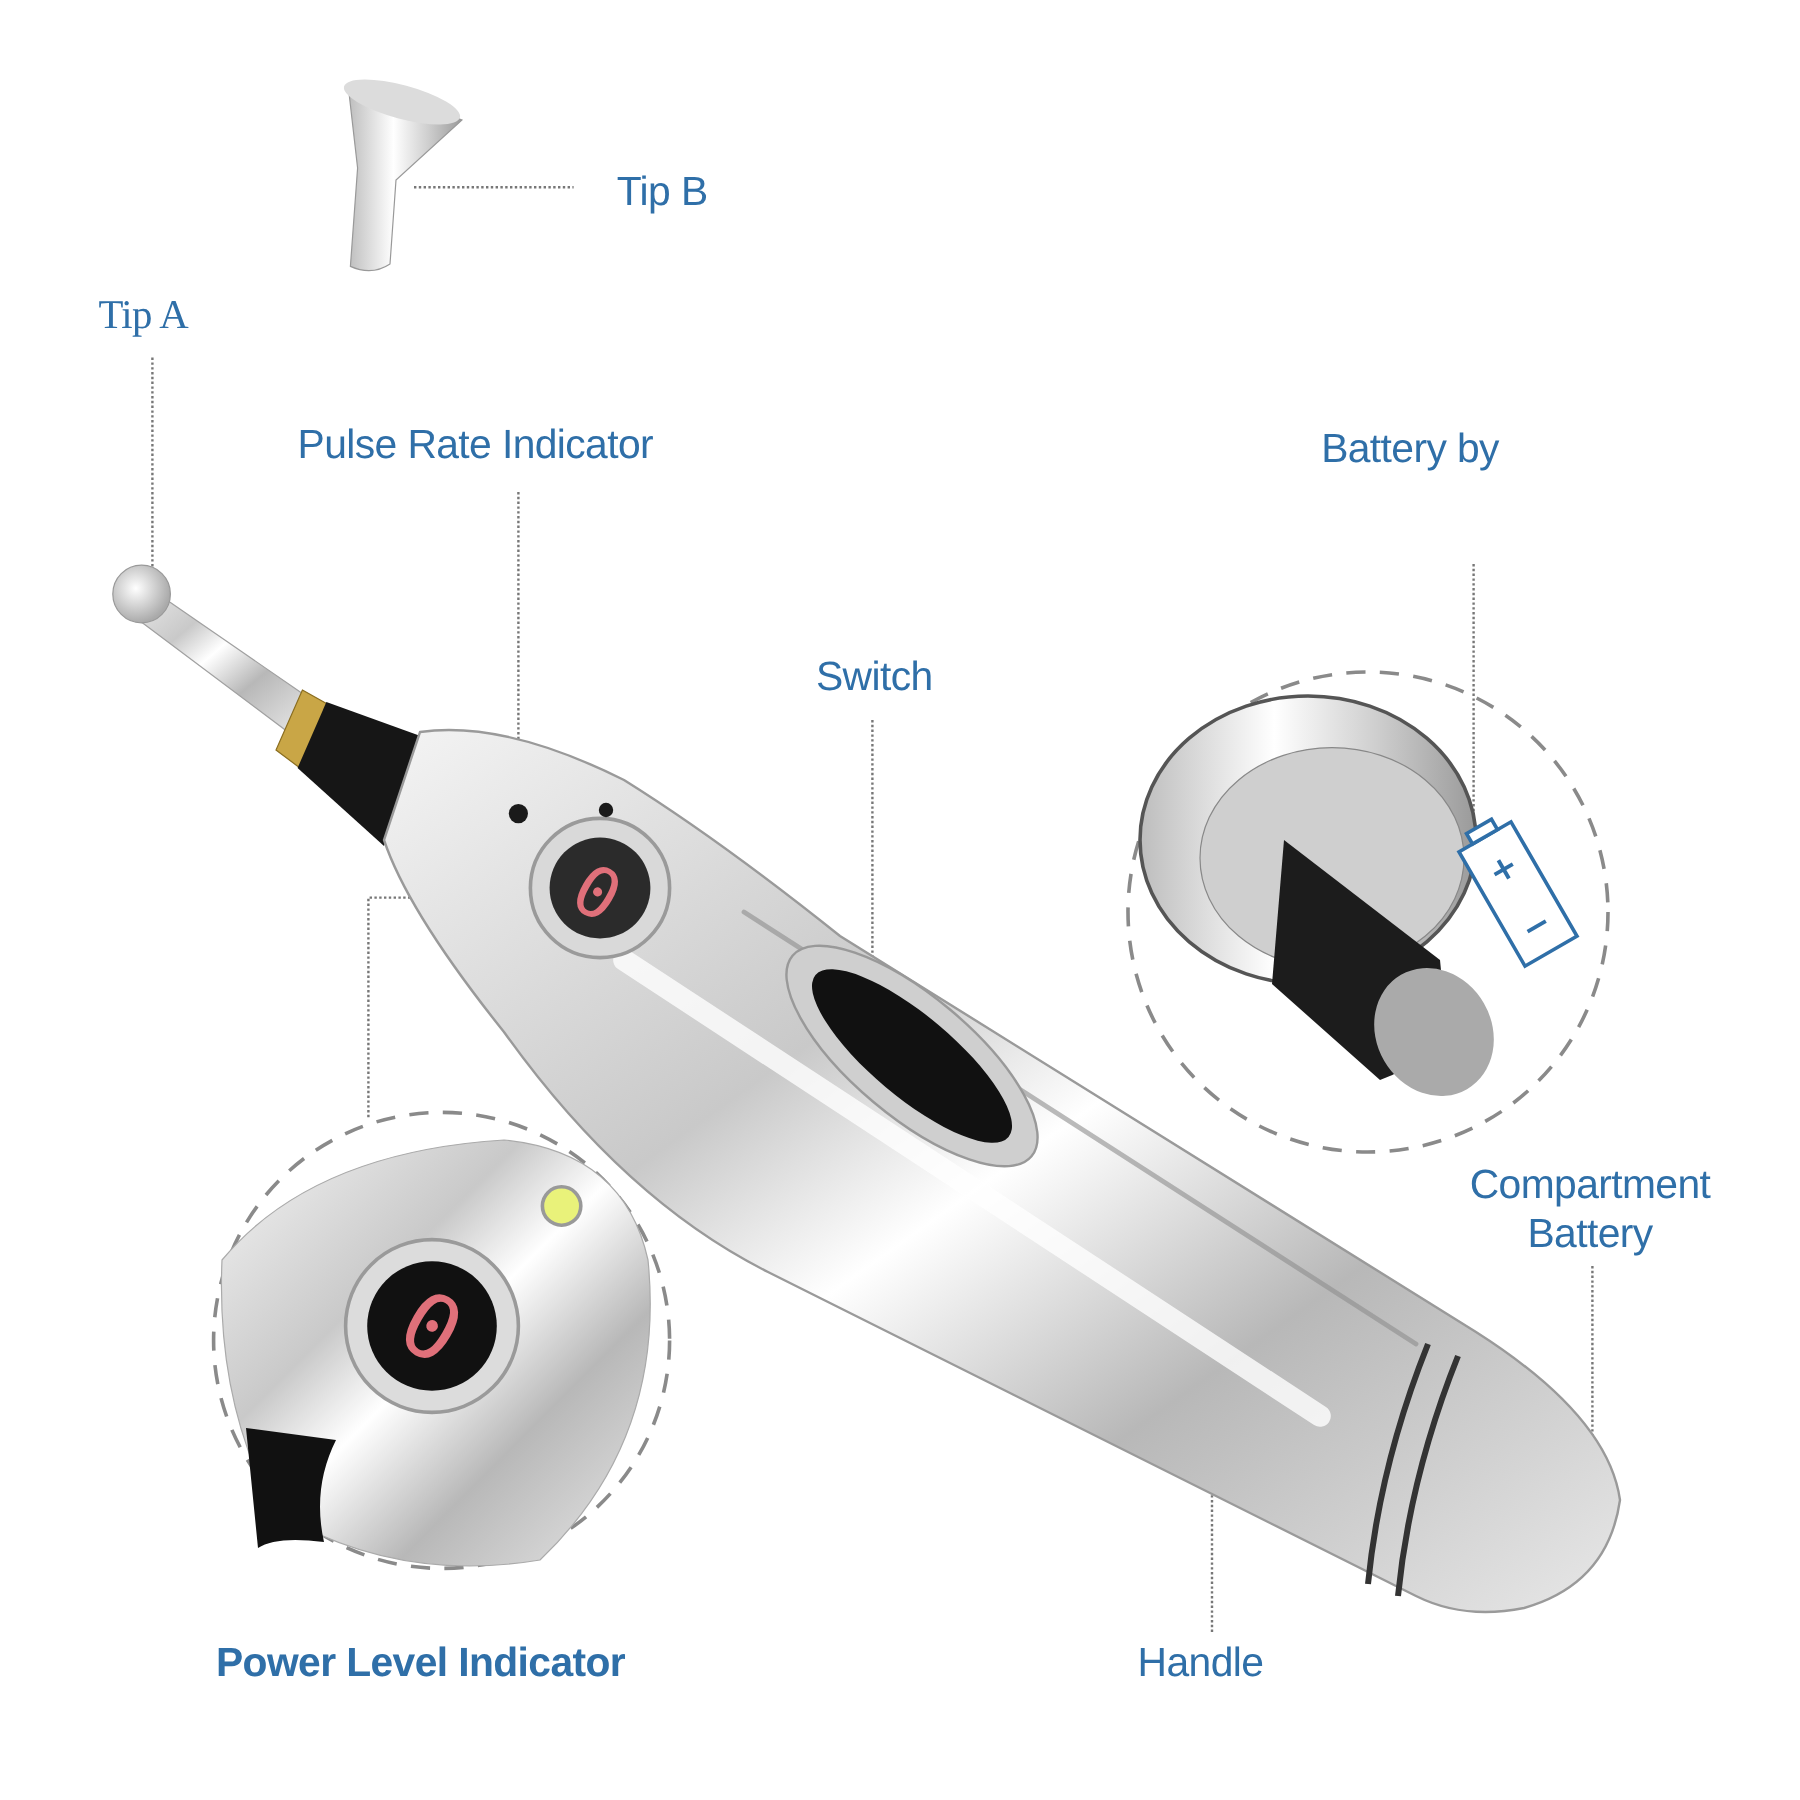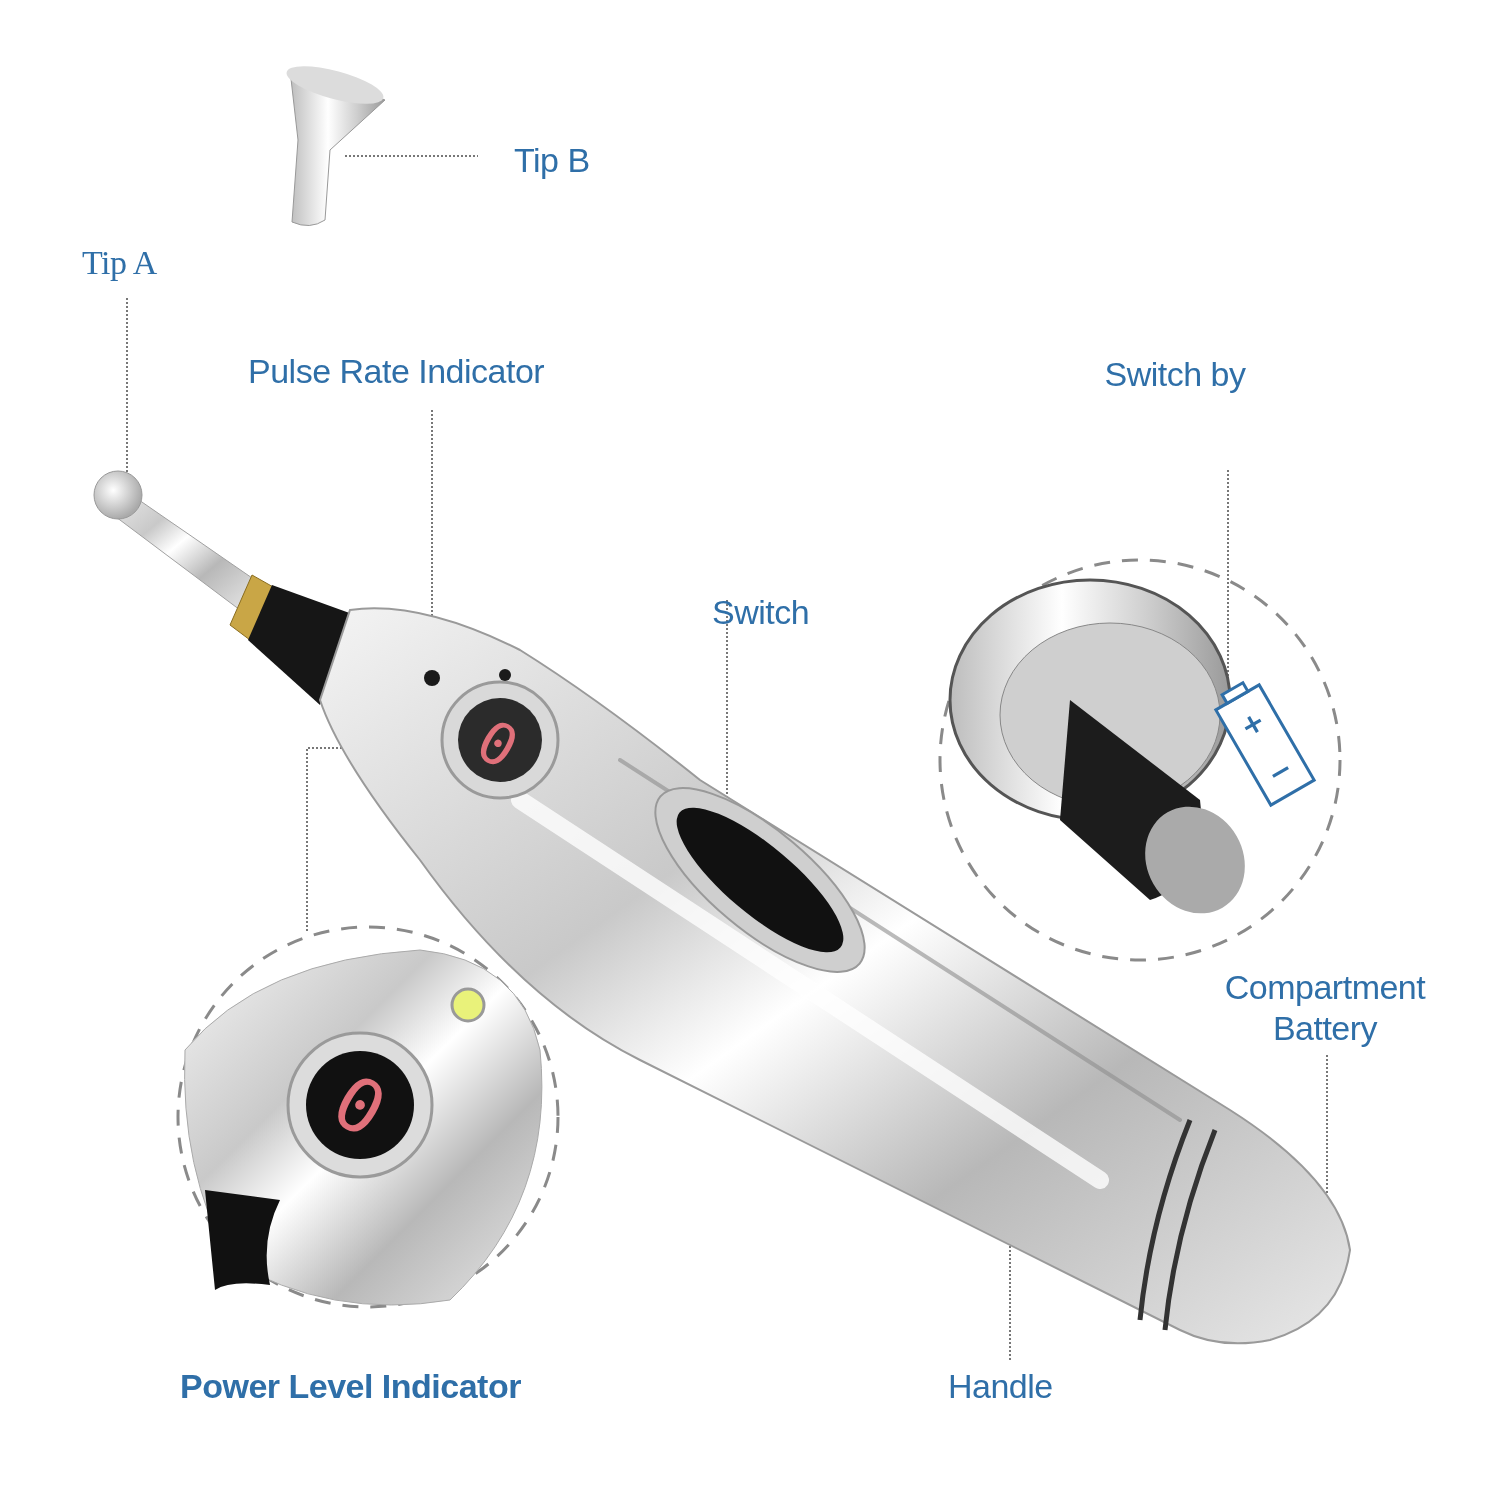--- a/index.html
+++ b/index.html
@@ -99,21 +99,21 @@
     <text x="360" y="1132" text-anchor="middle" font-family="'DejaVu Sans Mono', monospace" font-size="74" fill="#e0707a" transform="rotate(30 360 1105)">0</text>
     <circle cx="468" cy="1005" r="16" fill="#e9f27a" stroke="#999" stroke-width="3"></circle>
     <path d="M205 1190 L280 1200 Q260 1240 270 1285 Q230 1280 215 1290 Z" fill="#111"></path>
   </g>
 </svg>
 
 <div class="label" style="left:490px;top:140px;margin-left:24px;">Tip B</div>
 <div class="label" style="left:82px;top:243px;font-family:Liberation Serif, serif;">Tip A</div>
 <div class="label" style="left:248px;top:351px;">Pulse Rate Indicator</div>
 <div class="label center" style="left:920px;top:354px;width:510px;">
-  <div style="margin-bottom:22px;">Switch by</div>
+  <div style="margin-bottom:22px;">Battery by</div>
 </div>
-<div class="label" style="left:712px;top:544px;margin-top:48px;">Switch</div>
+<div class="label" style="left:680px;top:544px;">Switch</div>
 <div class="label center" style="left:1195px;top:967px;width:260px;">
   <div>Compartment</div>
   <div>Battery</div>
 </div>
 <div class="label" style="left:180px;top:1366px;font-weight:bold;">Power Level Indicator</div>
 <div class="label" style="left:948px;top:1366px;">Handle</div>
 
 </body></html>

